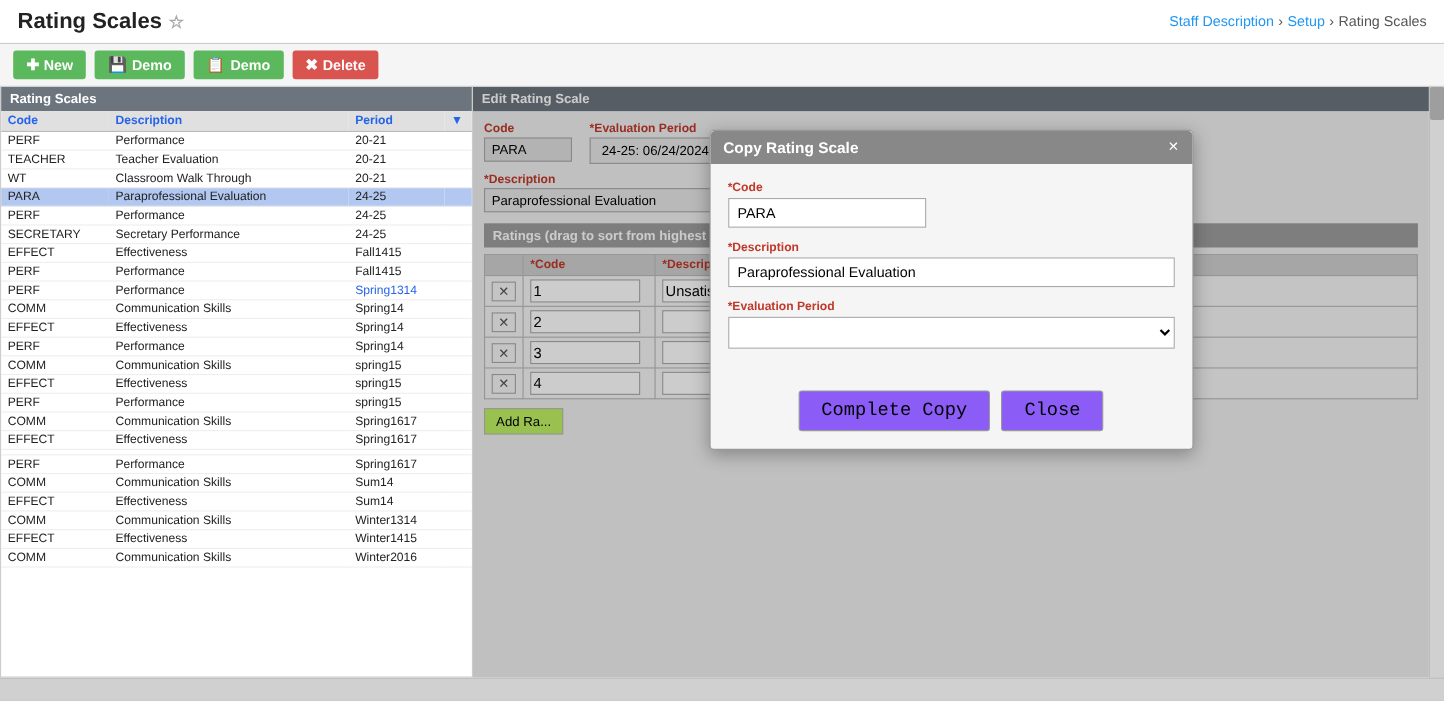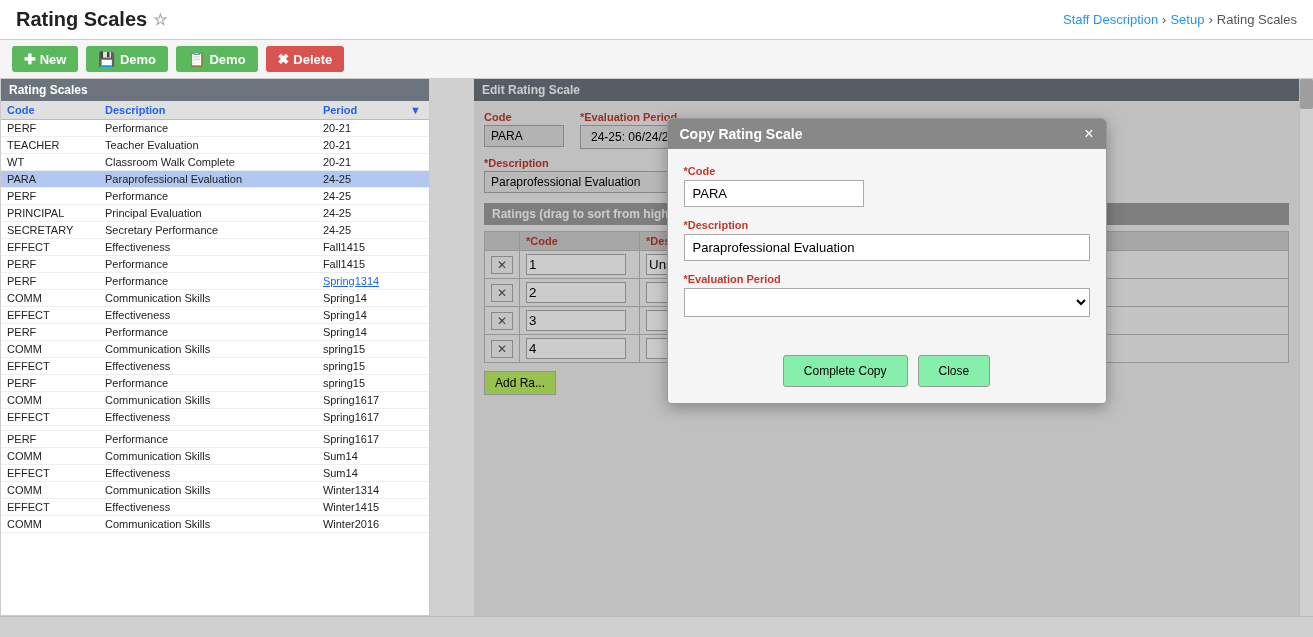--- a/index.html
+++ b/index.html
@@ -102,21 +102,20 @@
     .col-desc { width: 200px; }
     .col-period { width: 80px; }
     .col-arrow { width: 20px; }
 
     
     .right-panel {
       flex: 1;
       background: #f0f0f0;
       overflow-y: auto;
       position: relative;
-      margin-left: 44px;
     }
 
     .edit-header {
       background: #6c757d;
       color: #fff;
       padding: 4px 8px;
       font-weight: bold;
       font-size: 12px;
     }
 
@@ -289,28 +288,29 @@
 
     .modal-footer {
       padding: 10px 16px 16px;
       display: flex;
       justify-content: center;
       gap: 10px;
     }
 
     .modal-btn {
       padding: 8px 20px;
-      font-size: 12px;
+      font-size: 17px;
       border: 1px solid #999;
-      background: #86efac;
+      background: #8b5cf6;
       cursor: pointer;
       border-radius: 3px;
-    }
-
-    .period-link { color: #2563eb; text-decoration: underline; }
+      font-family: Liberation Mono, monospace;
+    }
+
+    .period-link { color: #2563eb; }
 
     .bottom-scroll {
       height: 14px;
       background: #d0d0d0;
       border-top: 1px solid #bbb;
     }
   </style>
 </head>
 <body>
 
@@ -368,39 +368,33 @@
             <td></td>
           </tr>
           <tr>
             <td>TEACHER</td>
             <td>Teacher Evaluation</td>
             <td>20-21</td>
             <td></td>
           </tr>
           <tr>
             <td>WT</td>
-            <td>Classroom Walk Complete</td>
+            <td>Classroom Walk Through</td>
             <td>20-21</td>
             <td></td>
           </tr>
           <tr class="selected">
             <td>PARA</td>
             <td>Paraprofessional Evaluation</td>
             <td>24-25</td>
             <td></td>
           </tr>
           <tr>
             <td>PERF</td>
             <td>Performance</td>
-            <td>24-25</td>
-            <td></td>
-          </tr>
-          <tr>
-            <td>PRINCIPAL</td>
-            <td>Principal Evaluation</td>
             <td>24-25</td>
             <td></td>
           </tr>
           <tr>
             <td>SECRETARY</td>
             <td>Secretary Performance</td>
             <td>24-25</td>
             <td></td>
           </tr>
           <tr>

